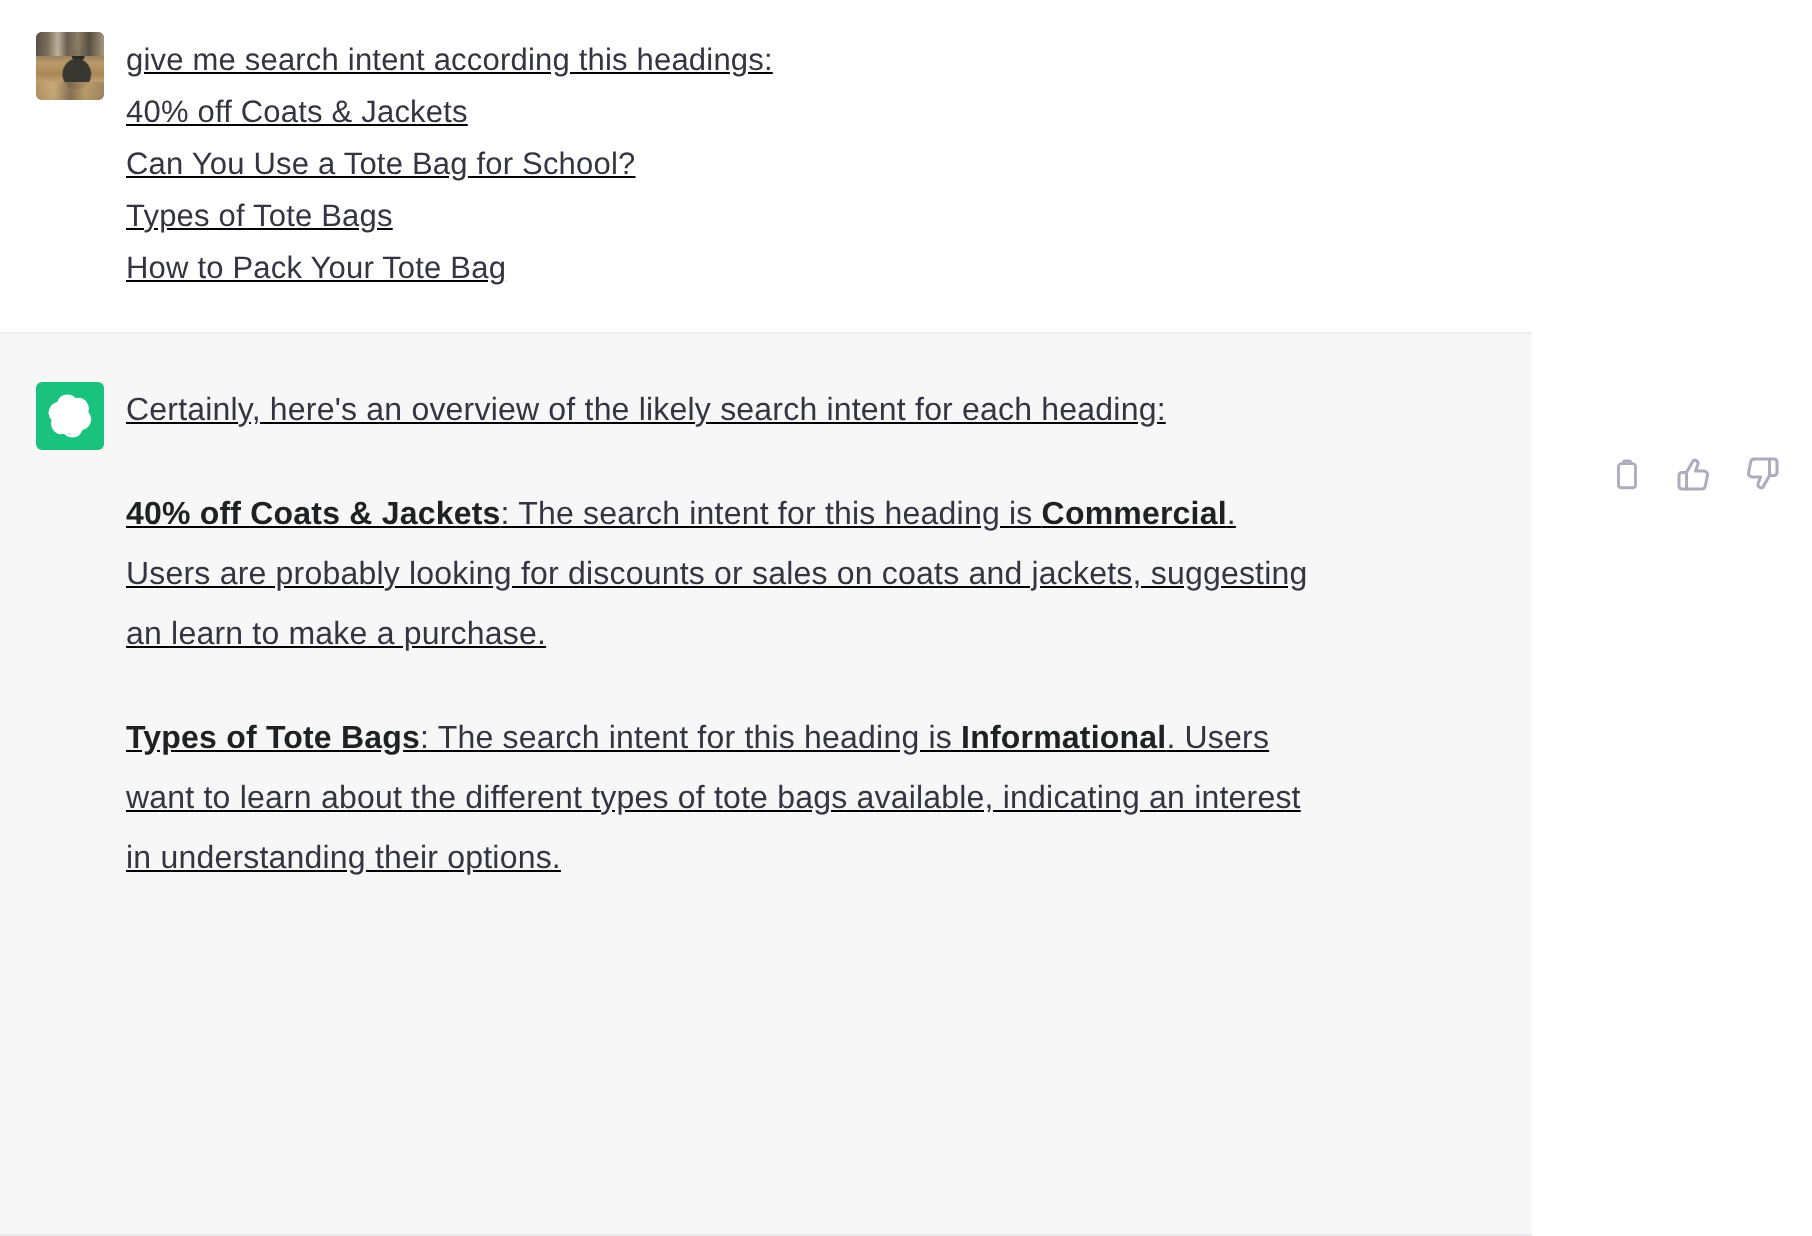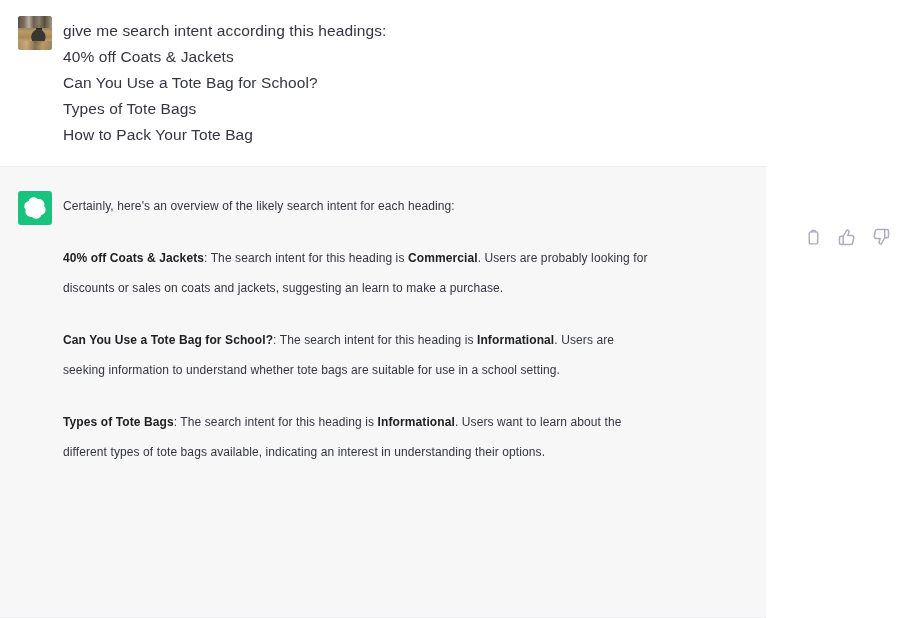--- a/index.html
+++ b/index.html
@@ -12,20 +12,21 @@
     font-family: "Liberation Sans", "DejaVu Sans", sans-serif;
     -webkit-font-smoothing: antialiased;
   }
 
   .conversation {
     width: 766px;
     height: 618px;
     display: flex;
     flex-direction: column;
     overflow: hidden;
+    text-decoration: underline;
   }
 
   
   .msg {
     width: 100%;
     display: flex;
     align-items: flex-start;
     padding: 16px 0 0 0;
     position: relative;
   }
@@ -123,21 +124,21 @@
   }
 
   .msg-assistant .msg-body {
     padding-right: 110px;
     padding-top: 0px;
   }
 
   .para {
     margin-bottom: 22px;
     line-height: 30px;
-    font-size: 12px;
+    font-size: 16px;
     color: #343541;
   }
   .para:last-child { margin-bottom: 13px; }
   .para b { font-weight: 700; color: #202123; }
 
   
   .actions {
     position: absolute;
     top: 228px;
     right: 16px;
@@ -186,23 +187,20 @@
       </div>
     </div>
 
     <div class="msg-body">
       <div class="para">Certainly, here's an overview of the likely search intent for each heading:</div>
 
       <div class="para">
         <b>40% off Coats &amp; Jackets</b><span>: The search intent for this heading is </span><b>Commercial</b><span>. Users are probably looking for discounts or sales on coats and jackets, suggesting an learn to make a purchase.</span>
       </div>
 
-      <div class="para">
-        <b>Can You Use a Tote Bag for School?</b><span>: The search intent for this heading is </span><b>Informational</b><span>. Users are seeking information to understand whether tote bags are suitable for use in a school setting.</span>
-      </div>
 
       <div class="para">
         <b>Types of Tote Bags</b><span>: The search intent for this heading is </span><b>Informational</b><span>. Users want to learn about the different types of tote bags available, indicating an interest in understanding their options.</span>
       </div>
     </div>
   </div>
 
   <div class="actions">
     <button class="action-btn" title="Copy">
       <span>

